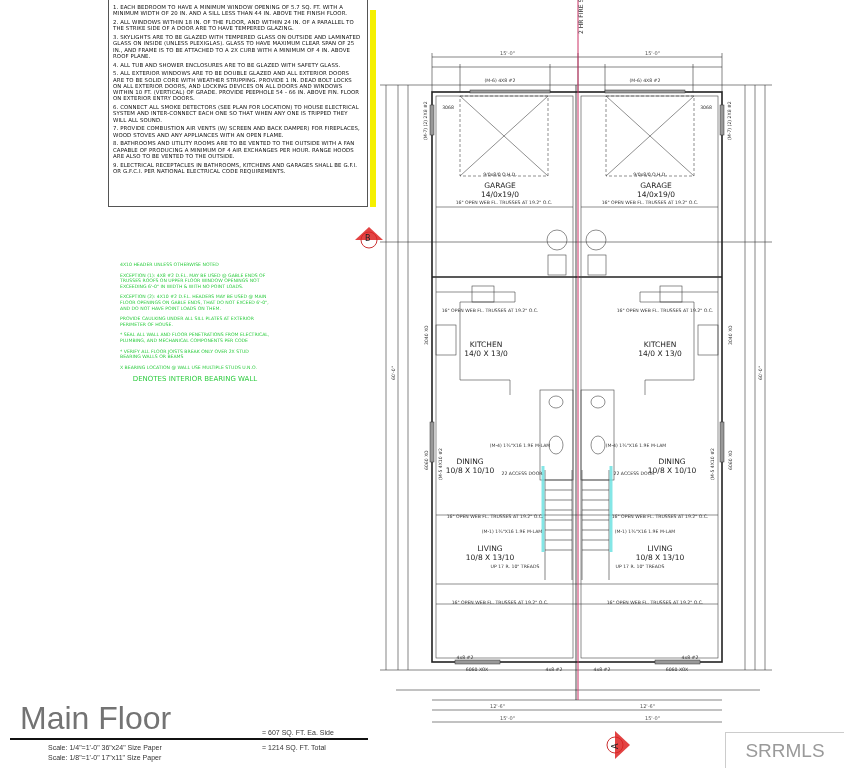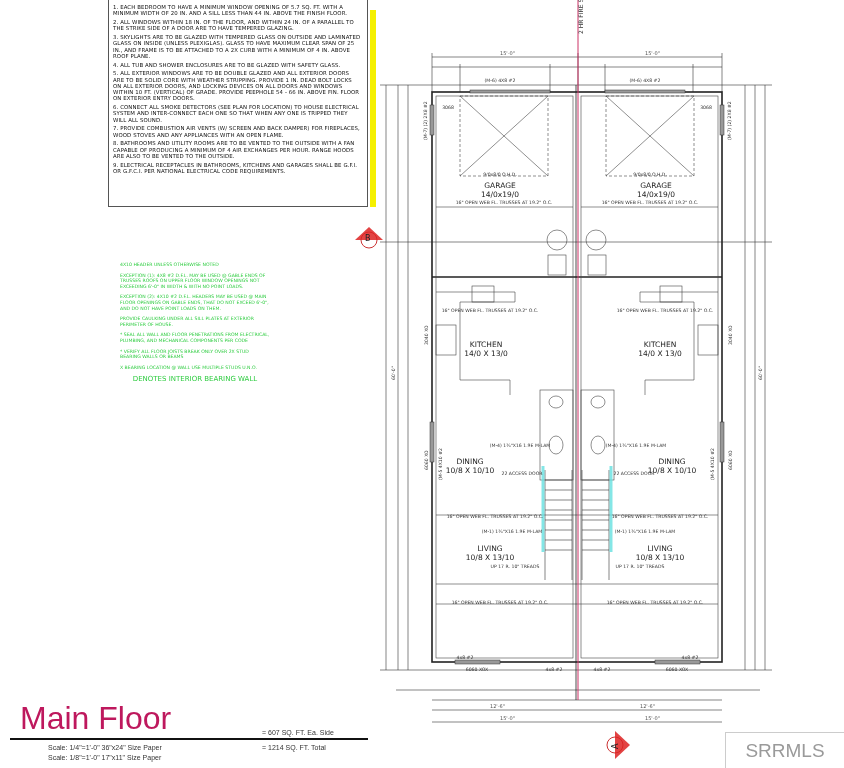--- a/index.html
+++ b/index.html
@@ -15,21 +15,21 @@
           font-family:"DejaVu Sans", sans-serif; text-transform:uppercase; color:#111; }
 
   
   #green-notes { left:120px; top:262px; width:150px; }
   .gnote { font-size:4.6px; line-height:5.6px; color:#2ecc40; font-family:"DejaVu Sans", sans-serif;
            margin-bottom:5px; text-transform:uppercase; }
   .gbig { font-size:7px; line-height:8px; text-align:center; color:#2ecc40;
           font-family:"DejaVu Sans", sans-serif; margin-top:2px; }
 
   
-  #title-text { left:20px; top:700px; font-size:32px; color:#be185d; }
+  #title-text { left:20px; top:700px; font-size:32px; color:#737373; }
   #title-line { left:10px; top:738px; width:358px; height:2px; background:#111; }
   .scale { font-size:7px; color:#333; }
   .area { font-size:7px; color:#333; }
 
   
   #watermark { left:725px; top:732px; width:118px; height:36px; border:1px solid #ccc;
                color:#9a9a9a; font-size:19px; text-align:center; line-height:36px; background:#fff; }
 
   
   svg text { font-family:"DejaVu Sans", sans-serif; }

